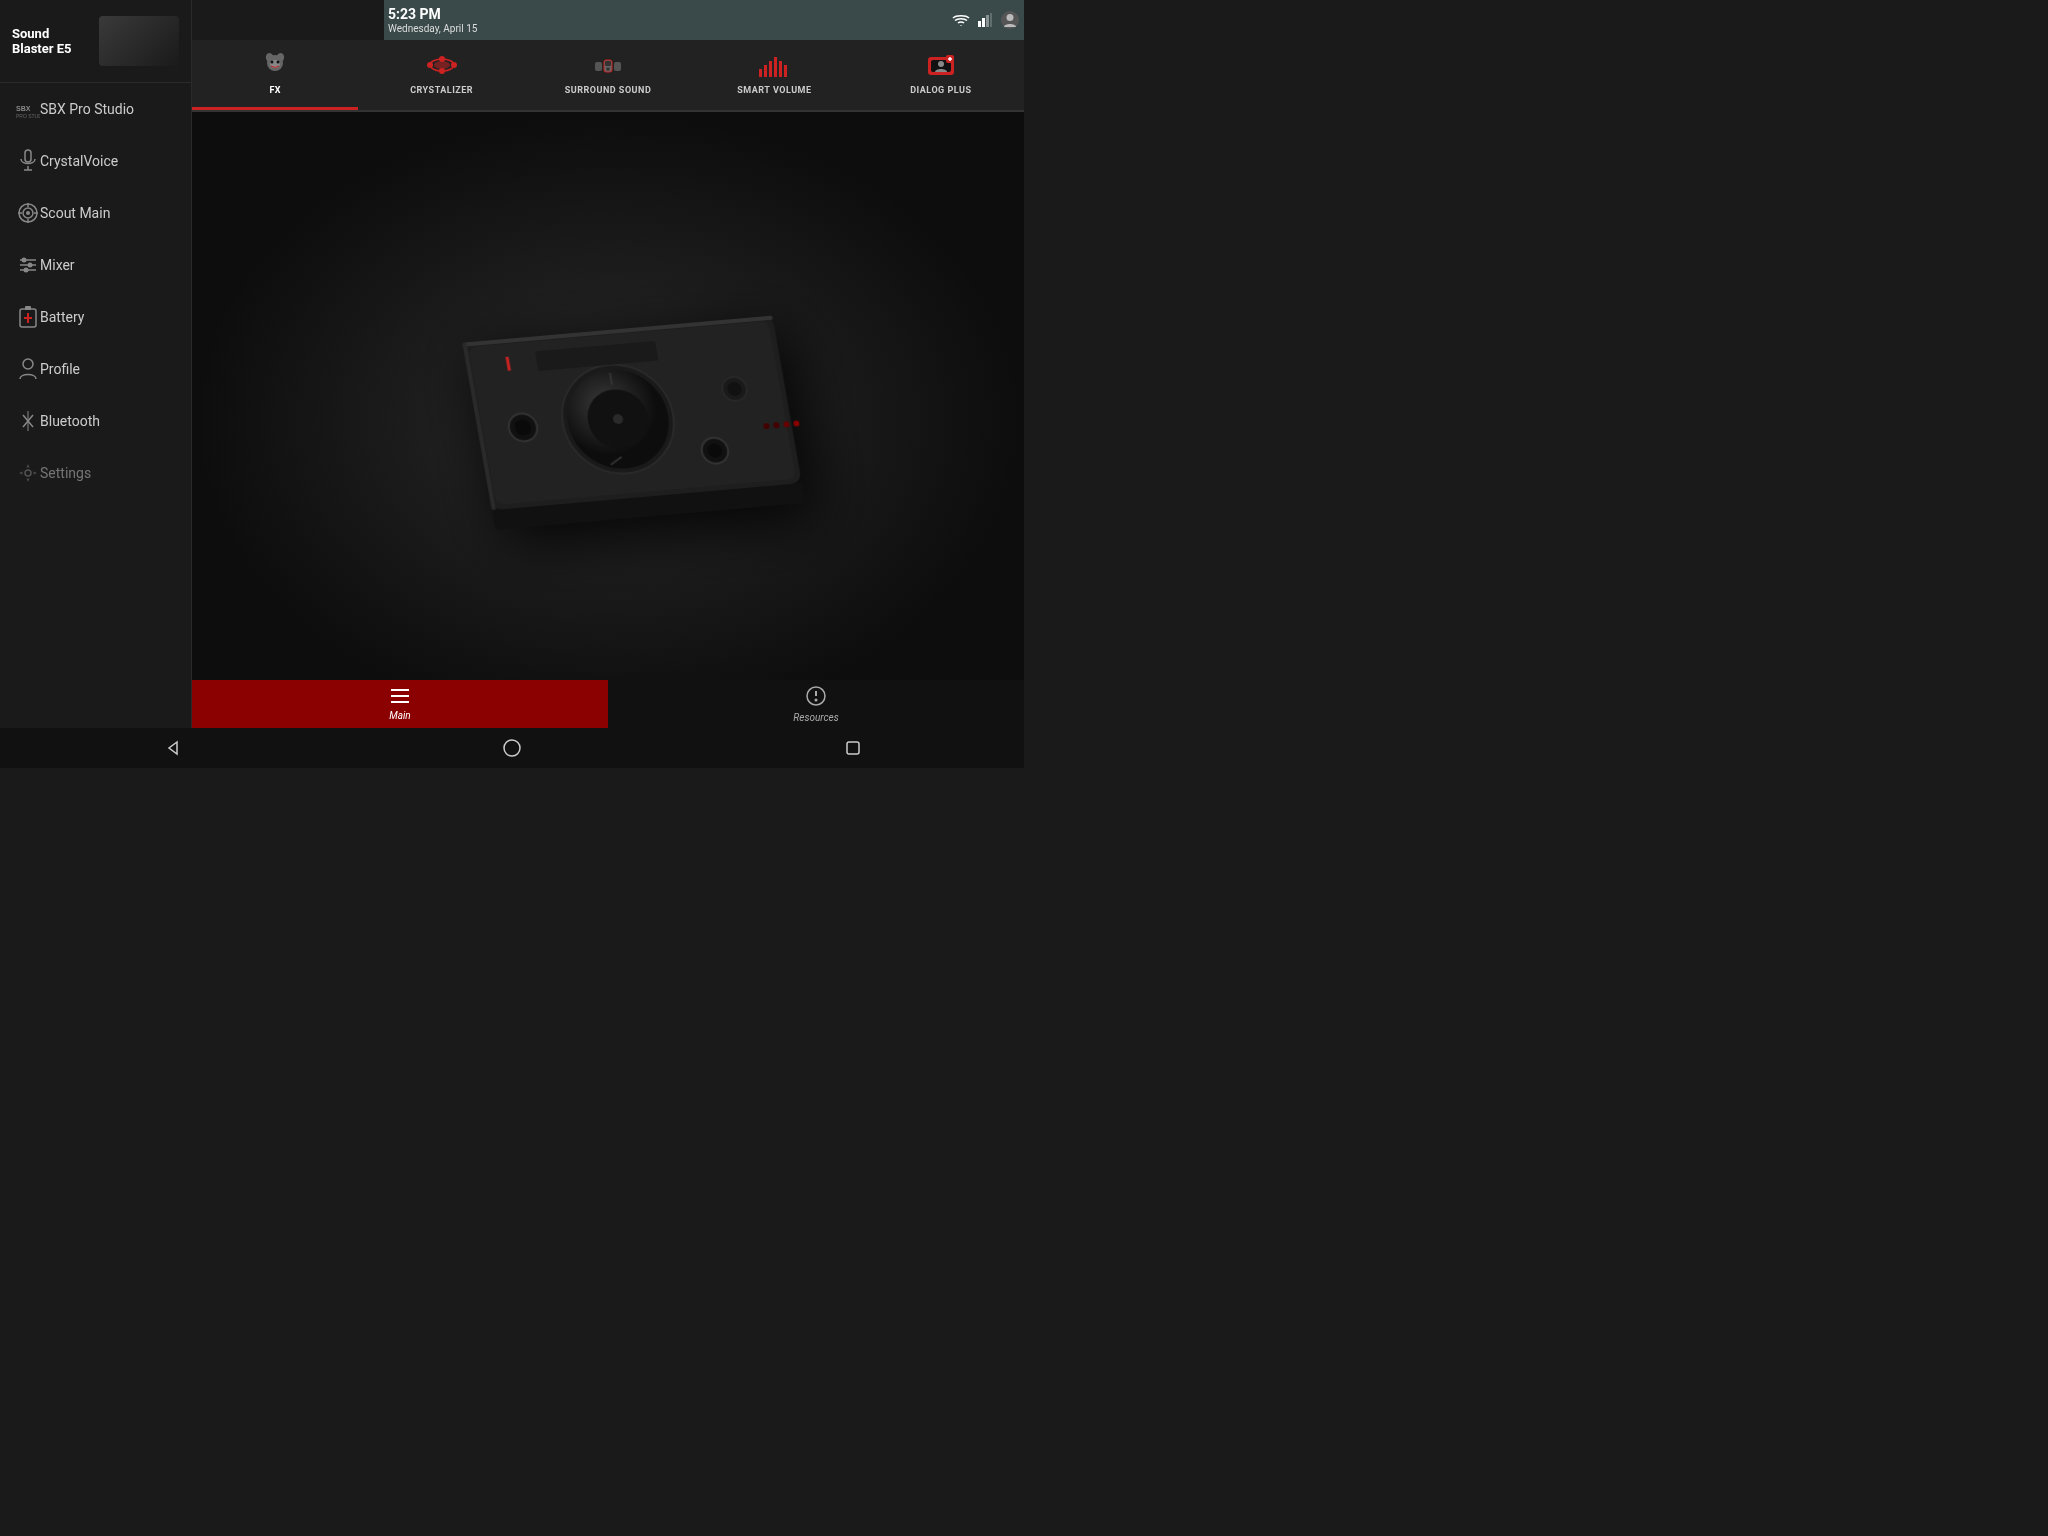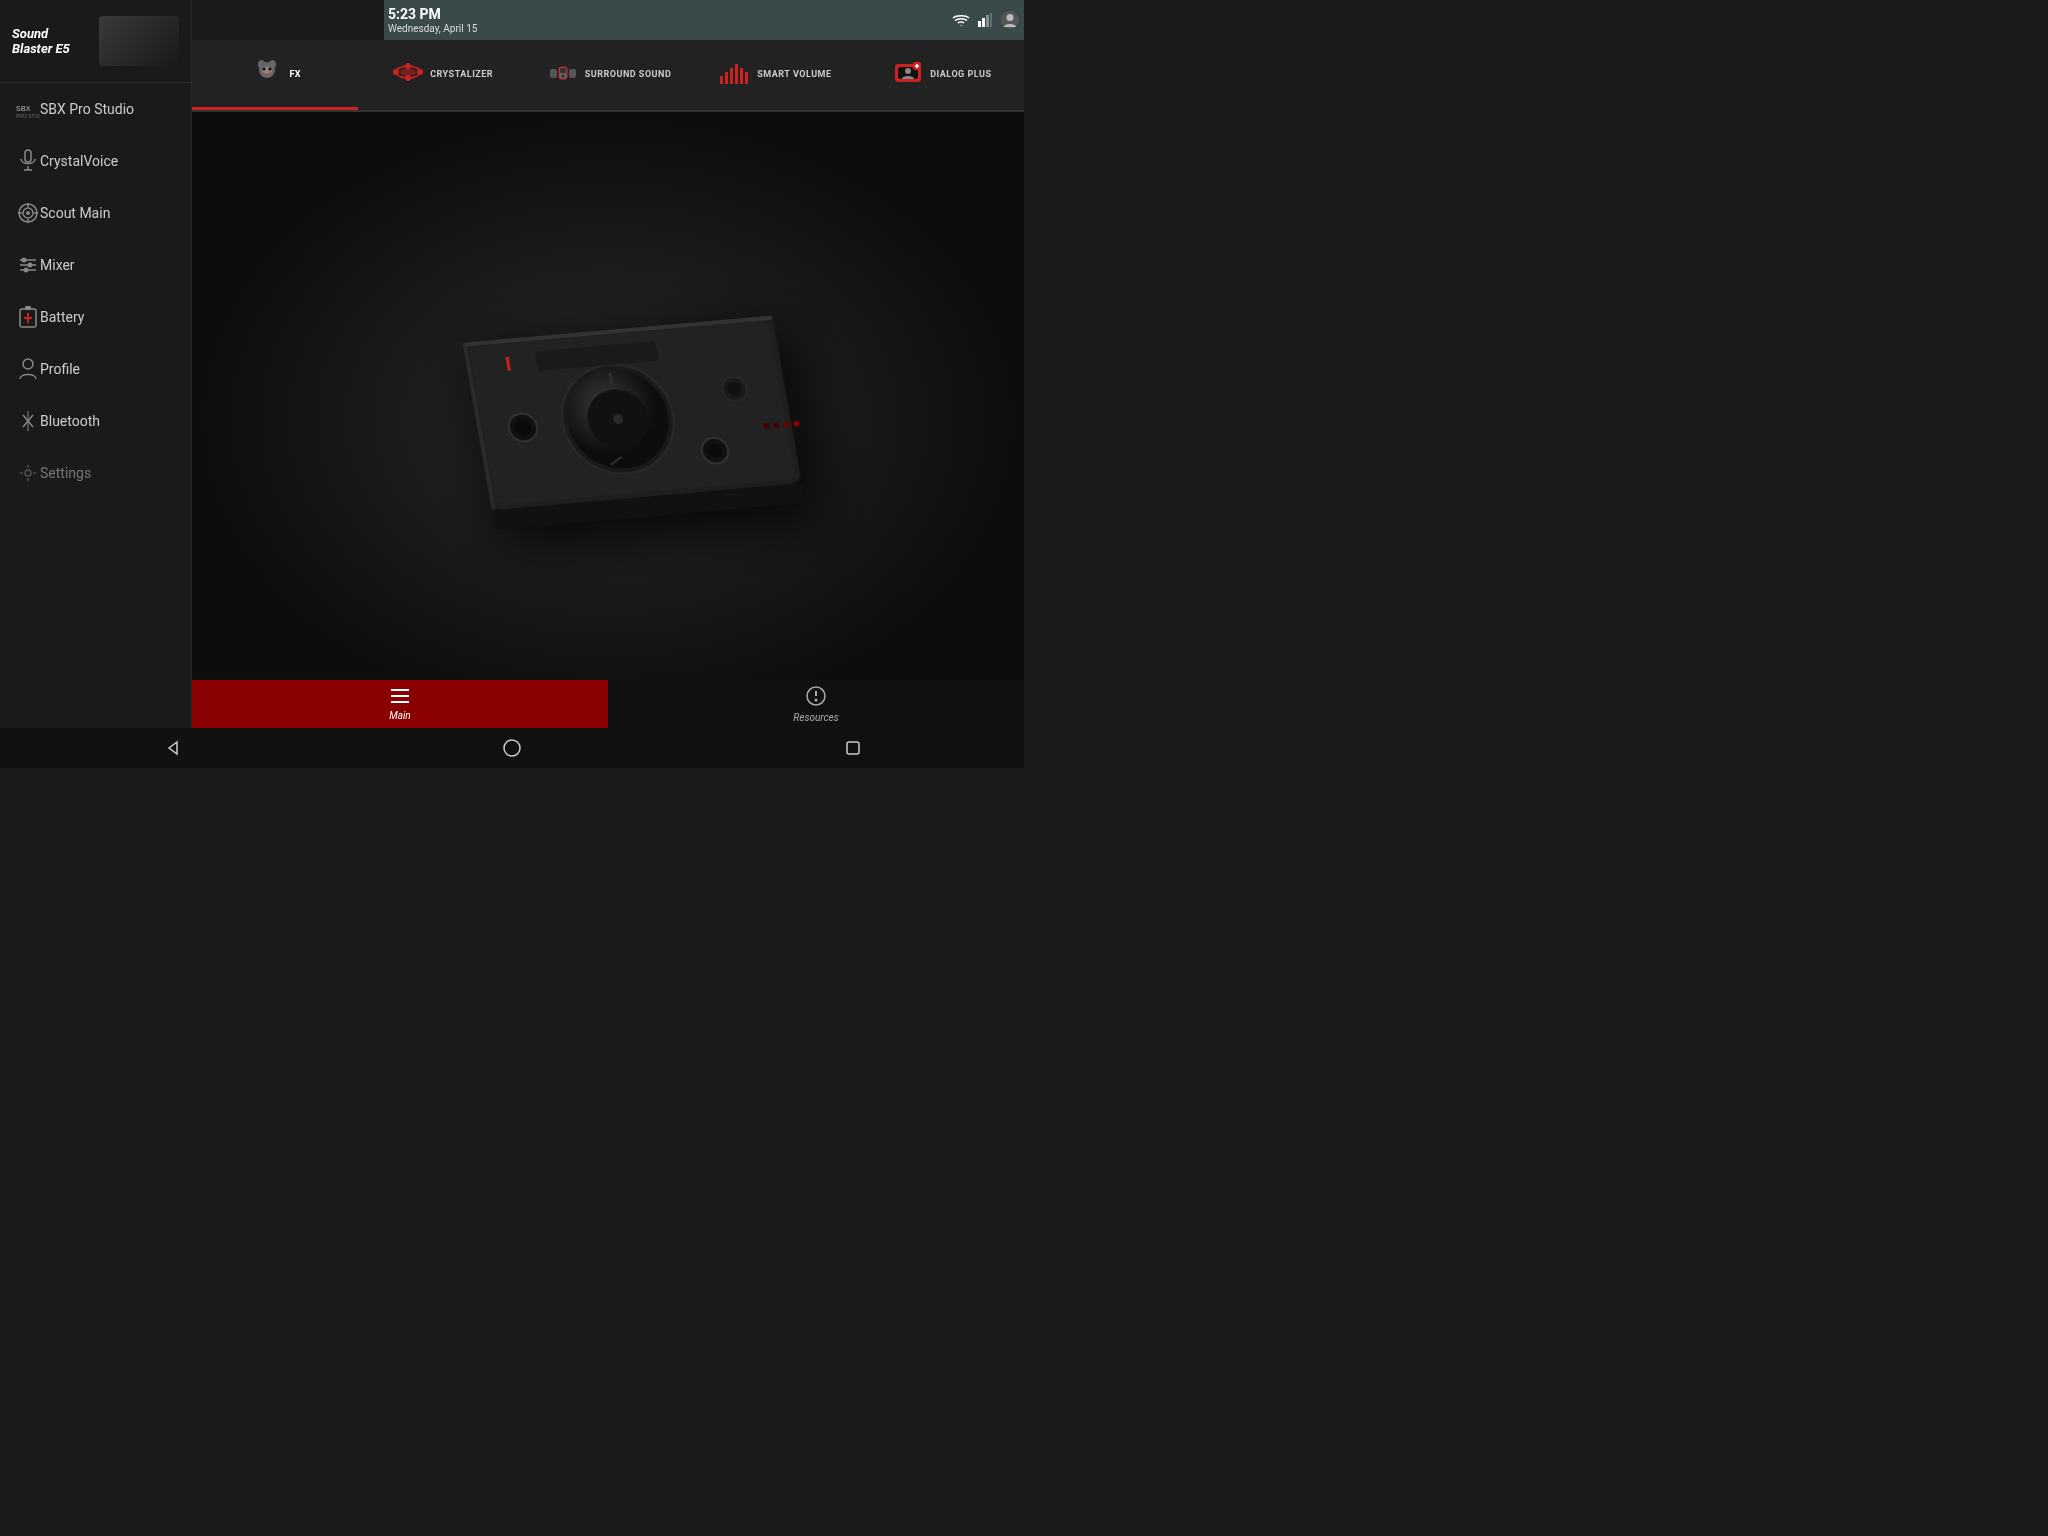--- a/index.html
+++ b/index.html
@@ -55,21 +55,20 @@
       flex-direction: column;
       border-right: 1px solid #2a2a2a;
     }
     #device-header {
       padding: 16px 12px;
       display: flex;
       align-items: center;
       gap: 8px;
       border-bottom: 1px solid #2a2a2a;
       min-height: 80px;
-      font-style: italic;
     }
     #device-title {
       color: #fff;
       font-size: 13px;
       font-weight: bold;
       flex: 1;
     }
     #device-image {
       width: 80px;
       height: 50px;
@@ -163,21 +162,21 @@
       margin-top: 40px;
       background: #222;
       display: flex;
       align-items: stretch;
       border-bottom: 2px solid #333;
       height: 72px;
     }
     .tab-item {
       flex: 1;
       display: flex;
-      flex-direction: row;
+      flex-direction: column;
       align-items: center;
       justify-content: center;
       padding: 6px 4px;
       cursor: pointer;
       border-bottom: 3px solid transparent;
       gap: 4px;
       position: relative;
     }
     .tab-item.active {
       border-bottom-color: #cc2222;

